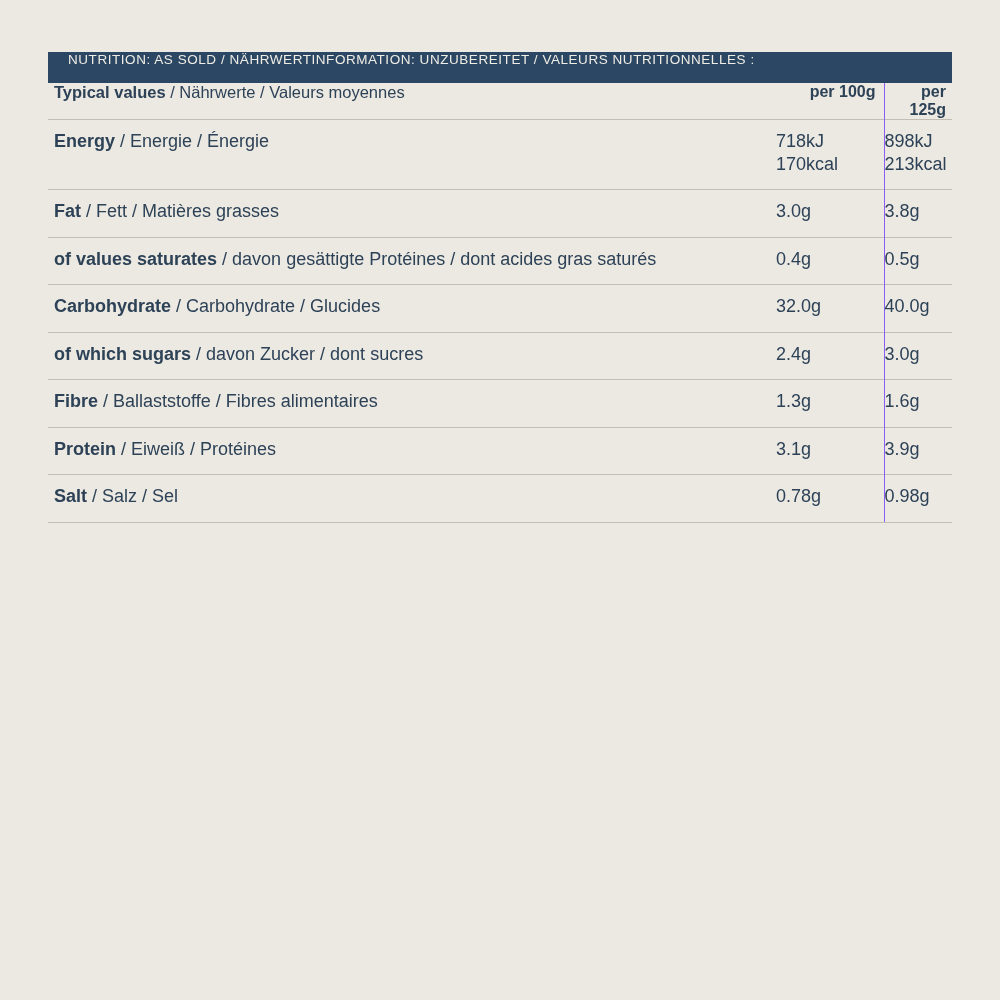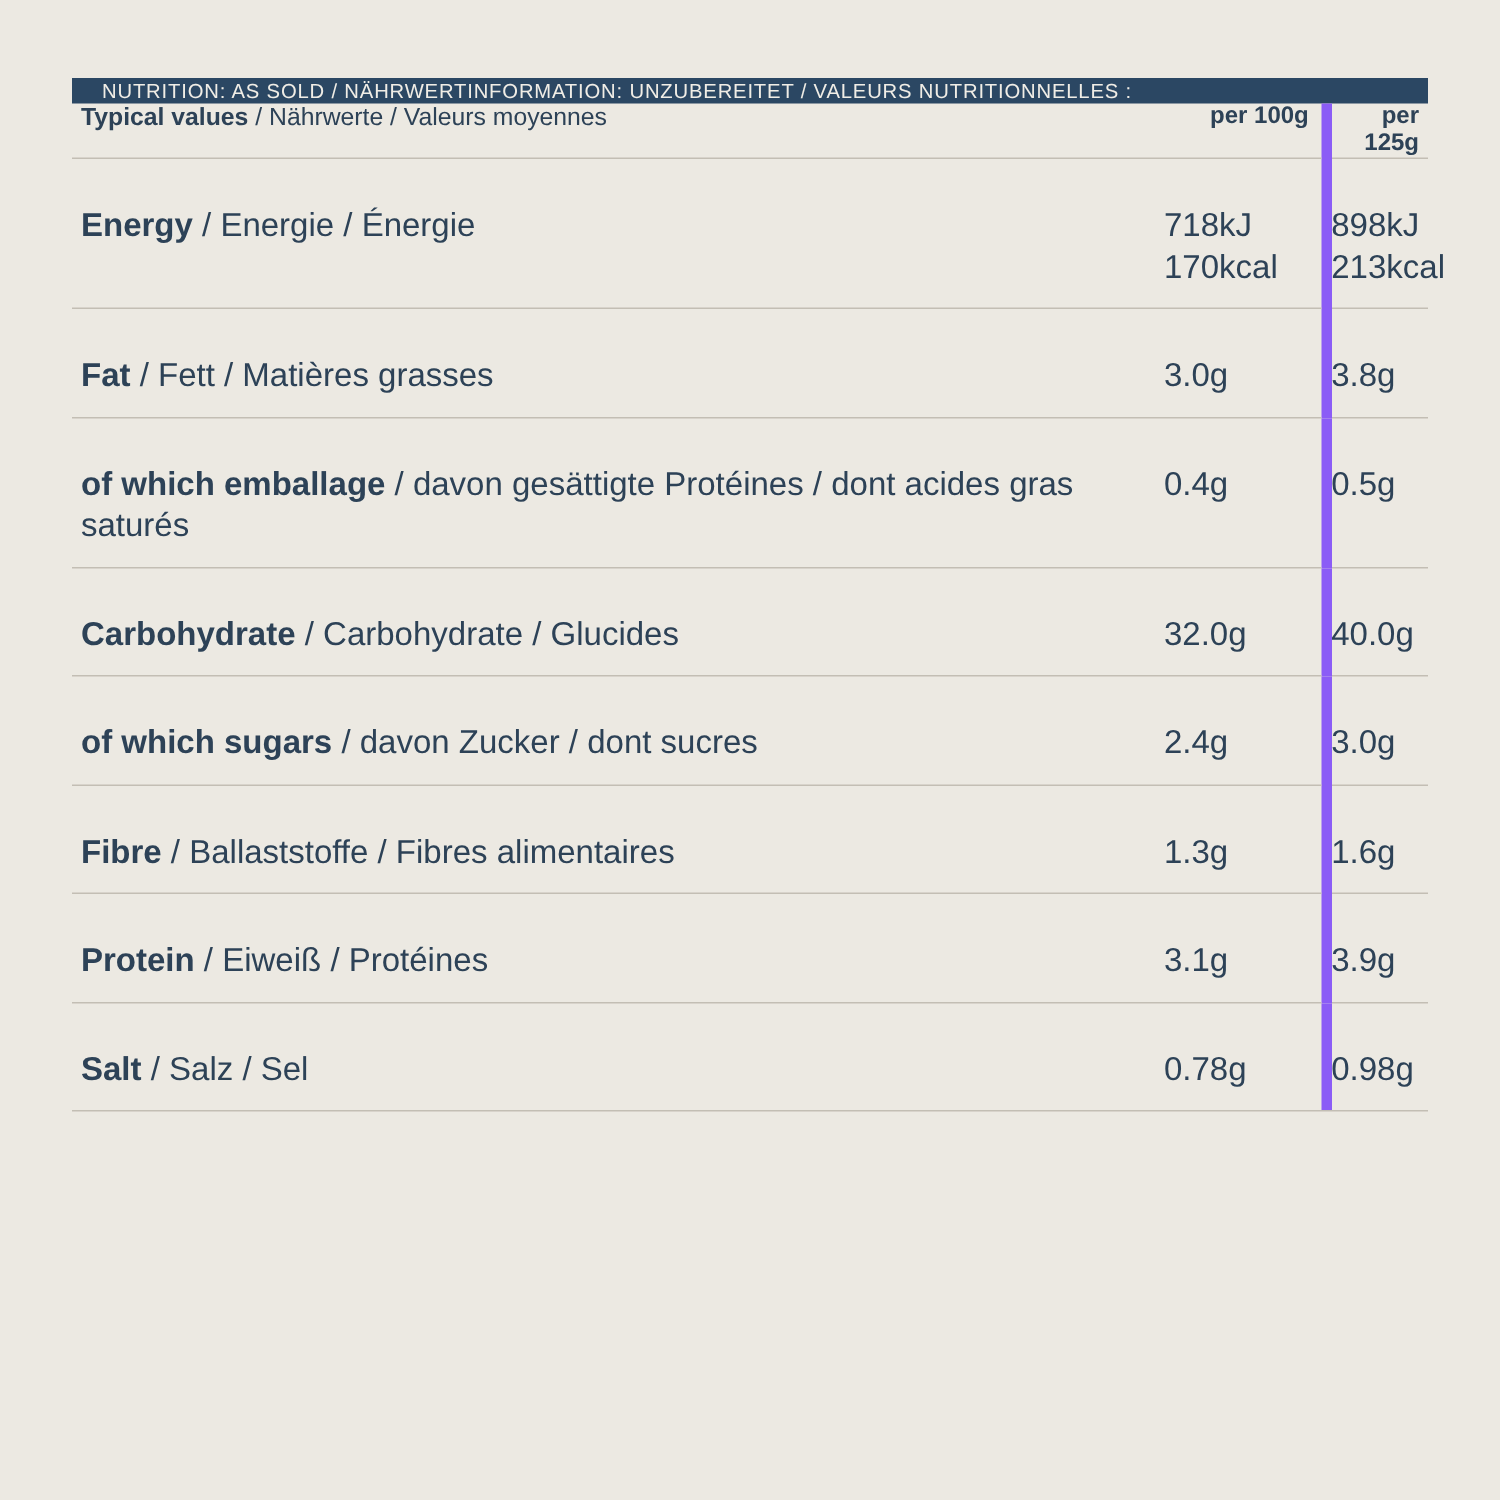--- a/index.html
+++ b/index.html
@@ -19,23 +19,23 @@
     position: absolute;
     left: 48px;
     top: 52px;
     width: 904px;
   }
 
   
   .header-bar {
     background: #2b4763;
     color: #f0ede6;
-    height: 17px;
+    height: 31px;
     display: flex;
-    align-items: center;
+    align-items: flex-start;
     padding: 0 0 0 20px;
     box-sizing: border-box;
   }
   .header-bar .title {
     font-size: 13.5px;
     letter-spacing: 0.55px;
     text-transform: uppercase;
     white-space: nowrap;
   }
 
@@ -80,23 +80,23 @@
 
   .divider td {
     border-bottom: 1px solid #c3beb4;
     height: 0;
     font-size: 0;
     line-height: 0;
   }
 
   tr.row td {
     border-top: 1px solid #c3beb4;
-    font-size: 22px;
+    font-size: 18px;
     line-height: 1.25;
-    padding-top: 30px;
+    padding-top: 10px;
     padding-bottom: 14px;
   }
   tr.row td.lbl {
     padding-left: 6px;
   }
   tr.row td.lbl b {
     font-weight: bold;
   }
   tr.row td.val {
     text-align: left;
@@ -104,21 +104,21 @@
     white-space: pre-line;
   }
   tr.row td.val.v2 {
     padding-right: 6px;
   }
 
   
   tr.row td.val.v1,
   .colhead td.val.v1,
   .divider td.val.v1 {
-    border-right: 7px solid #8b5cf6;
+    border-right: 1px solid #8b5cf6;
   }
 
   .energy td { line-height: 1.45; }
   .footnote {
     font-size: 13.5px;
     color: #2d4257;
     padding: 14px 0 0 4px;
     line-height: 1.3;
   }
 </style>
@@ -153,21 +153,21 @@
 213kcal</td>
       </tr>
 
       <tr class="row">
         <td class="lbl"><b>Fat</b><span> / Fett / Matières grasses</span></td>
         <td class="val v1">3.0g</td>
         <td class="val v2">3.8g</td>
       </tr>
 
       <tr class="row">
-        <td class="lbl"><b>of which emballage</b><span> / davon gesättigte Protéines / dont acides gras saturés</span></td>
+        <td class="lbl"><b>of values saturates</b><span> / davon gesättigte Protéines / dont acides gras saturés</span></td>
         <td class="val v1">0.4g</td>
         <td class="val v2">0.5g</td>
       </tr>
 
       <tr class="row">
         <td class="lbl"><b>Carbohydrate</b><span> / Carbohydrate / Glucides</span></td>
         <td class="val v1">32.0g</td>
         <td class="val v2">40.0g</td>
       </tr>
 

